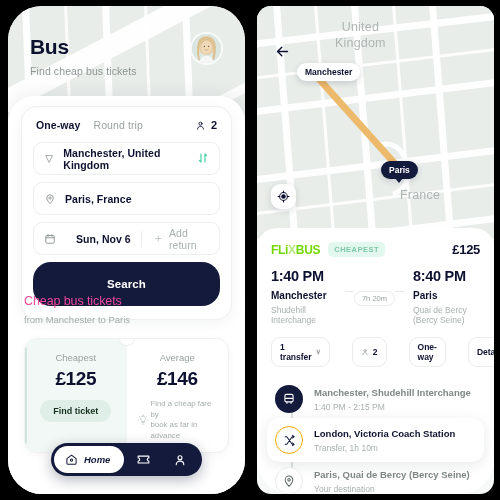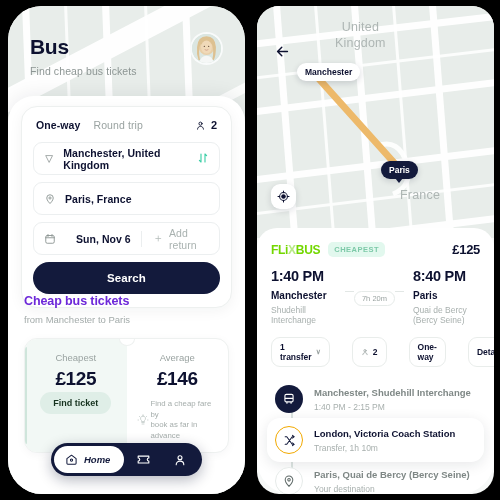--- a/index.html
+++ b/index.html
@@ -16,21 +16,21 @@
     position: absolute;
     background: #f7f9f8;
     overflow: hidden;
   }
   .phone-left {
     left: 8px; top: 6px; width: 237px; height: 488px;
     border-radius: 34px;
   }
   .phone-right {
     left: 257px; top: 6px; width: 237px; height: 488px;
-    border-radius: 22px;
+    border-radius: 14px;
   }
 
   
   .map {
     position: absolute; inset: 0;
     background: #e8edea;
   }
   .map svg { position:absolute; inset:0; width:100%; height:100%; display:block; }
 
   
@@ -80,30 +80,30 @@
   }
   .field-text { font-size: 10.5px; color: #0d1130; font-weight: 600; letter-spacing: 0.05px; }
   .swap { margin-left: auto; }
   .field.date { gap: 0; padding: 0; }
   .date-left { display:flex; align-items:center; gap:20px; padding: 0 10px; height:100%; flex: 0 0 auto; }
   .date-div { width: 1px; height: 16px; background: #ebeeef; }
   .date-right { display:flex; align-items:center; gap:7px; padding: 0 12px; height:100%; color:#b4bcba; }
   .date-right-text { font-size: 10.5px; color: #a9b2b0; font-weight: 500; }
 
   .search-btn {
-    margin-top: 7px; height: 32px; width: 100%;
+    margin-top: 7px; height: 44px; width: 100%;
     background: #131a3c; color: #ffffff;
     border: none; border-radius: 18px;
     font-family: "Liberation Sans", sans-serif;
     font-size: 11.5px; font-weight: 700; letter-spacing: 0.1px;
     display:flex; align-items:center; justify-content:center;
   }
 
   .cheap-head { position: absolute; left: 16px; top: 198px; }
-  .cheap-title { font-size: 12.5px; font-weight: 700; color: #6d28d9; letter-spacing: -0.1px; }
+  .cheap-title { font-size: 12.5px; font-weight: 400; color: #ec4899; letter-spacing: -0.1px; }
   .cheap-sub { margin-top: 6px; font-size: 9.5px; color: #a3abaa; }
 
   .price-card {
     position: absolute; left: 16px; right: 16px; top: 242px;
     background: #ffffff;
     border: 1px solid #eef1f0;
     border-radius: 13px;
     overflow: hidden;
     display: flex;
     box-shadow: 0 2px 10px rgba(20,30,40,0.04);
@@ -118,21 +118,21 @@
   }
   .notch {
     position: absolute; left: 50%; top: -7px; transform: translateX(-50%);
     width: 16px; height: 14px; background: #ffffff;
     border: 1px solid #eef1f0; border-radius: 50%;
   }
   .price-col { position: relative; flex: 1 1 50%; padding: 13px 10px 11px 10px; text-align: center; }
   .price-label { font-size: 9.5px; color: #9aa3a1; }
   .price-val { margin-top: 5px; font-size: 19px; font-weight: 700; color: #0d1130; letter-spacing: -0.4px; }
   .find-btn {
-    margin: 2px auto 0 auto; display: block;
+    margin: 10px auto 0 auto; display: block;
     background: #dfeee7; color: #16321f;
     border: none; border-radius: 13px;
     padding: 6px 13px;
     font-family: "Liberation Sans", sans-serif;
     font-size: 9px; font-weight: 700;
   }
   .tip { margin-top: 9px; display: flex; align-items: center; gap: 2px; text-align: left; }
   .tip-text { font-size: 7.8px; color: #a6aeac; line-height: 1.35; }
 
   .navbar {

